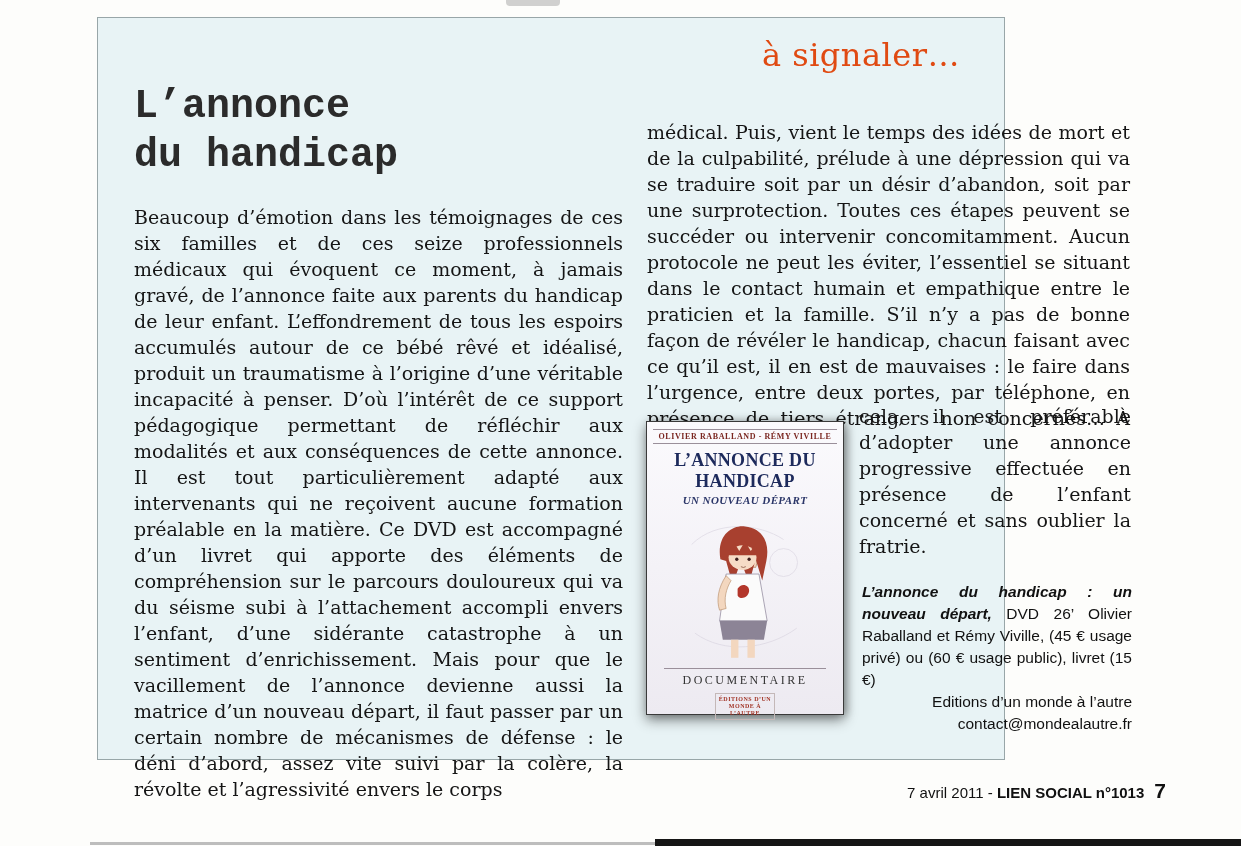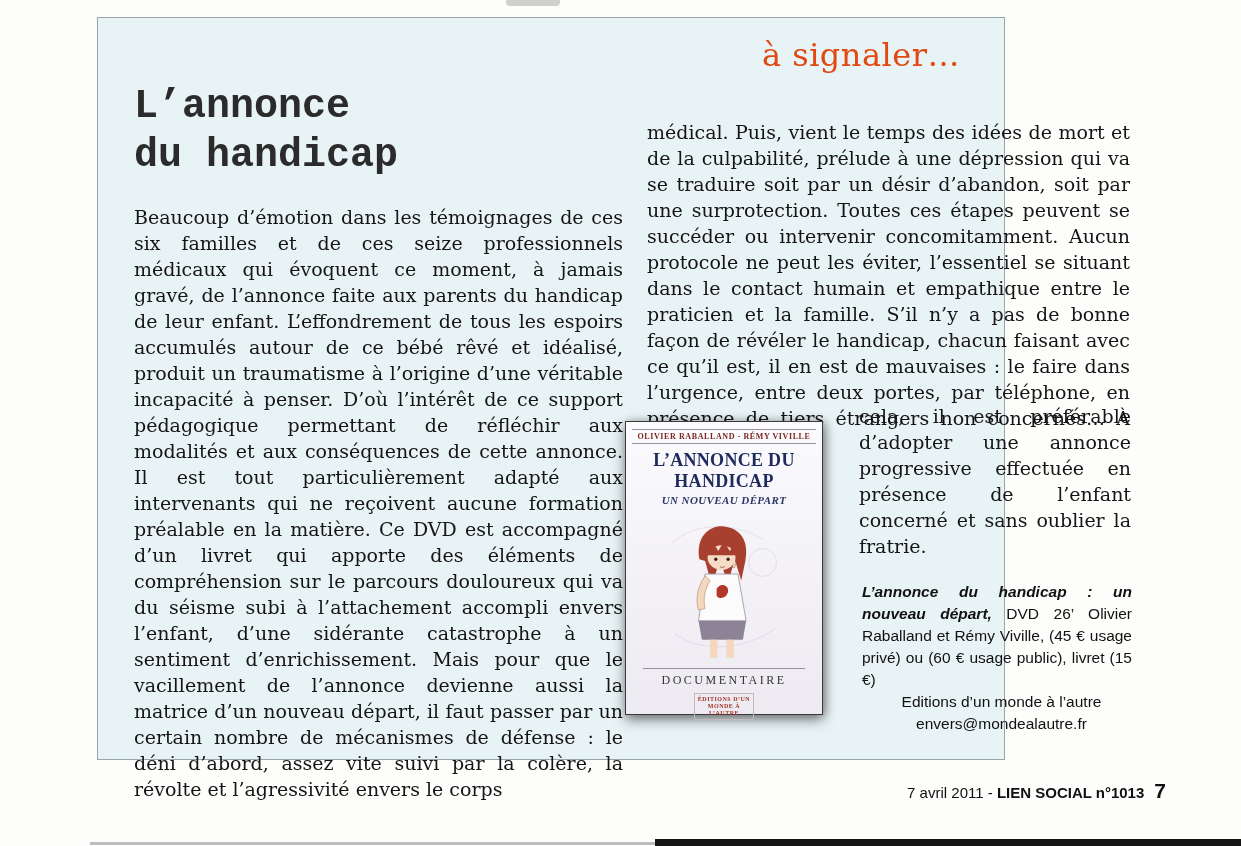--- a/index.html
+++ b/index.html
@@ -30,21 +30,21 @@
   .col-right {
     position:absolute; left:549px; top:101px; width:483px;
     font-size:19px; line-height:26px; text-align:justify; color:#151515;
   }
   .wrap-col {
     position:absolute; left:761px; top:385px; width:272px;
     font-size:19px; line-height:26px; text-align:justify; color:#151515;
   }
   
   .dvd-outer {
-    position:absolute; left:527px; top:403px; width:198px; height:294px;
+    position:absolute; left:548px; top:403px; width:198px; height:294px;
   }
   .dvd-cover {
     width:100%; height:100%;
     background:linear-gradient(#fbfafd, #edeaf1);
     border:1px solid #3a3a3a;
     box-shadow: 0 5px 12px rgba(0,0,0,.45), 3px 0 8px rgba(0,0,0,.25);
     display:flex; flex-direction:column; align-items:center;
     padding:7px 6px 5px 6px;
     font-family:"Liberation Serif", serif; text-align:center;
   }
@@ -73,21 +73,21 @@
     border:1px solid #c4b8b8; padding:2px;
   }
   
   .caption {
     position:absolute; left:764px; top:563px; width:270px;
     font-family:"Liberation Sans", sans-serif;
     font-size:15.5px; line-height:22px; color:#111;
     text-align:justify;
   }
   .cap-lead { font-weight:bold; font-style:italic;margin-top:48px; }
-  .cap-line { text-align:center;margin-left:9px; }
+  .cap-line { text-align:right;margin-left:9px; }
   
   .footer {
     position:absolute; left:0; top:779px; width:1166px; text-align:right;
     font-family:"Liberation Sans", sans-serif; font-size:15px; color:#111;
   }
   .footer-mag { font-weight:bold;margin-top:10px; }
   .footer-page { font-weight:bold; font-size:21px; margin-left:10px; }
   
   .strip-black { position:absolute; left:655px; right:0; bottom:0; height:7px; background:#151515; }
   .strip-gray  { position:absolute; left:90px;  width:565px; bottom:1px; height:3px; background:#bdbdbd; }
@@ -138,21 +138,21 @@
           </svg>
         </div>
         <div class="dvd-genre">DOCUMENTAIRE</div>
         <div class="dvd-publisher">Éditions d’un monde à l’autre</div>
       </div>
     </div>
 
     <div class="caption">
       <p><span class="cap-lead">L’annonce du handicap : un nouveau départ,</span><span> DVD 26’ Olivier Raballand et Rémy Viville, (45 € usage privé) ou (60 € usage public), livret (15 €)</span></p>
       <div class="cap-line">Editions d’un monde à l’autre</div>
-      <div class="cap-line">envers@mondealautre.fr</div>
+      <div class="cap-line">contact@mondealautre.fr</div>
     </div>
 
   </div>
 
   <div class="footer">
     <span>7 avril 2011 - </span><span class="footer-mag">LIEN SOCIAL n°1013</span><span class="footer-page">7</span>
   </div>
 
   <div class="top-mark"></div>
   <div class="strip-gray"></div>

